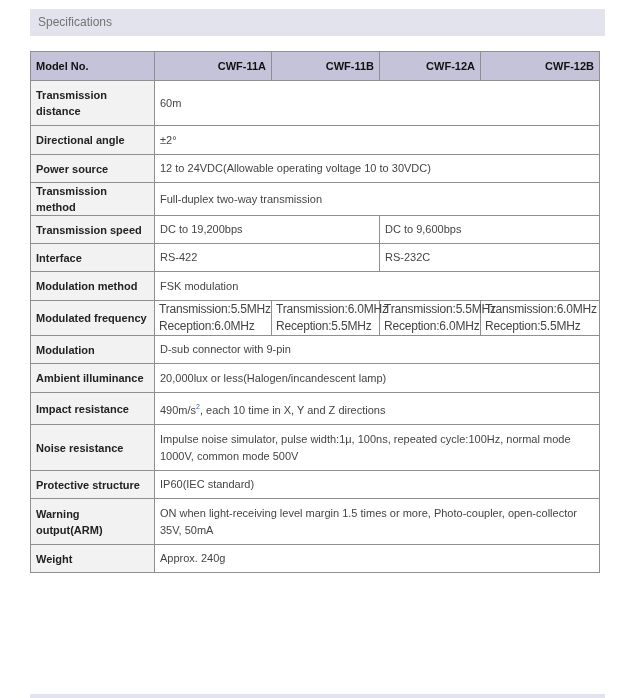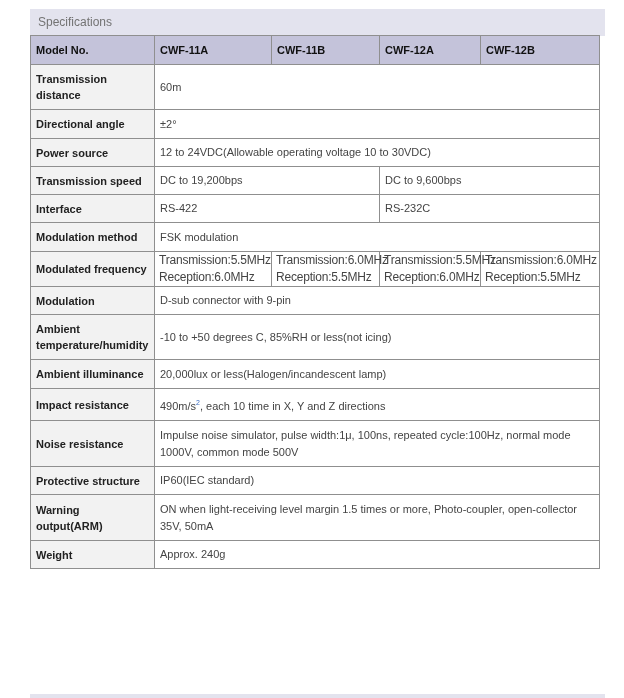--- a/index.html
+++ b/index.html
@@ -9,31 +9,31 @@
     .section-header {
       position: absolute; left: 30px; top: 9px; width: 575px; height: 27px;
       background: #e3e3ee; font-size: 12px; color: #737373;
       line-height: 27px; padding-left: 8px;
     }
     .footer-bar {
       position: absolute; left: 30px; top: 694px; width: 575px; height: 8px;
       background: #e3e3ee;
     }
     table.spec {
-      position: absolute; left: 30px; top: 35px; width: 569px;
+      position: absolute; left: 30px; top: 51px; width: 569px;
       border-collapse: collapse; table-layout: fixed;
       font-size: 11px;
       border-radius: 10px;
     }
     table.spec td, table.spec th {
       border: 1px solid #8f8f8f; padding: 0 5px; vertical-align: middle;
     }
     table.spec th {
       background: #c4c3da; font-weight: bold; height: 29px; color: #111111;
-      text-align: left; font-size: 11px;
+      text-align: right; font-size: 11px;
     }
     table.spec th.first { text-align: left; }
     table.spec td.label {
       background: #f2f2f2; font-weight: bold; color: #222222; font-size: 11px;
       line-height: 16px;
       margin-left: 44px;
     }
     table.spec td.val { color: #444444; line-height: 17px; }
     table.spec td.small { font-size: 12px; line-height: 17px; padding: 0 4px; letter-spacing: -0.2px; }
     sup { font-size: 7px; color: #3a6cc0; }
@@ -64,20 +64,24 @@
     <td class="val" colspan="4">60m</td>
   </tr>
   <tr style="height:29px">
     <td class="label">Directional angle</td>
     <td class="val" colspan="4">±2°</td>
   </tr>
   <tr style="height:28px">
     <td class="label">Power source</td>
     <td class="val" colspan="4">12 to 24VDC(Allowable operating voltage 10 to 30VDC)</td>
   </tr>
+  <tr style="height:29px">
+    <td class="label">Transmission method</td>
+    <td class="val" colspan="4">Full-duplex two-way transmission</td>
+  </tr>
   <tr style="height:28px">
     <td class="label">Transmission speed</td>
     <td class="val" colspan="2">DC to 19,200bps</td>
     <td class="val" colspan="2">DC to 9,600bps</td>
   </tr>
   <tr style="height:28px">
     <td class="label">Interface</td>
     <td class="val" colspan="2">RS-422</td>
     <td class="val" colspan="2">RS-232C</td>
   </tr>
@@ -101,24 +105,20 @@
     </td>
     <td class="val small">
       <div>Transmission:6.0MHz</div>
       <div>Reception:5.5MHz</div>
     </td>
   </tr>
   <tr style="height:28px">
     <td class="label">Modulation</td>
     <td class="val" colspan="4">D-sub connector with 9-pin</td>
   </tr>
-  <tr style="height:45px">
-    <td class="label">Ambient temperature/humidity</td>
-    <td class="val" colspan="4">-10 to +50 degrees C, 85%RH or less(not icing)</td>
-  </tr>
   <tr style="height:29px">
     <td class="label">Ambient illuminance</td>
     <td class="val" colspan="4">20,000lux or less(Halogen/incandescent lamp)</td>
   </tr>
   <tr style="height:32px">
     <td class="label">Impact resistance</td>
     <td class="val" colspan="4"><span>490m/s</span><sup>2</sup><span>, each 10 time in X, Y and Z directions</span></td>
   </tr>
   <tr style="height:46px">
     <td class="label">Noise resistance</td>

